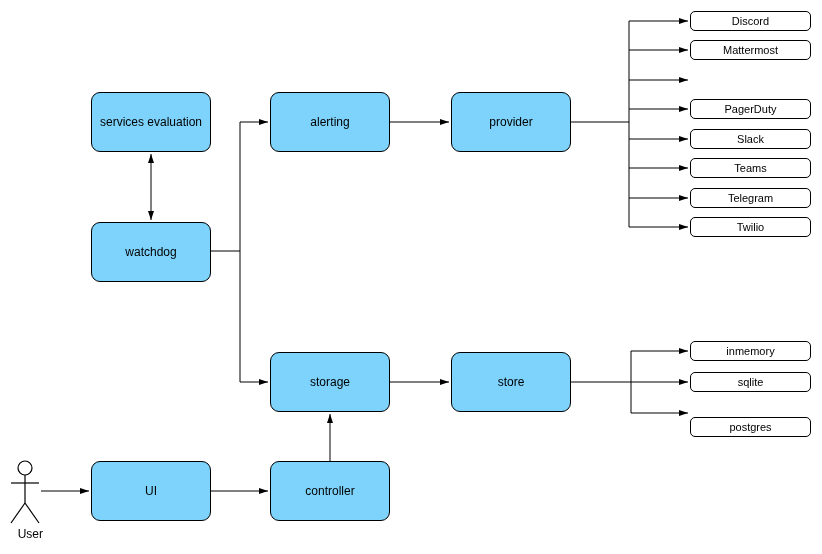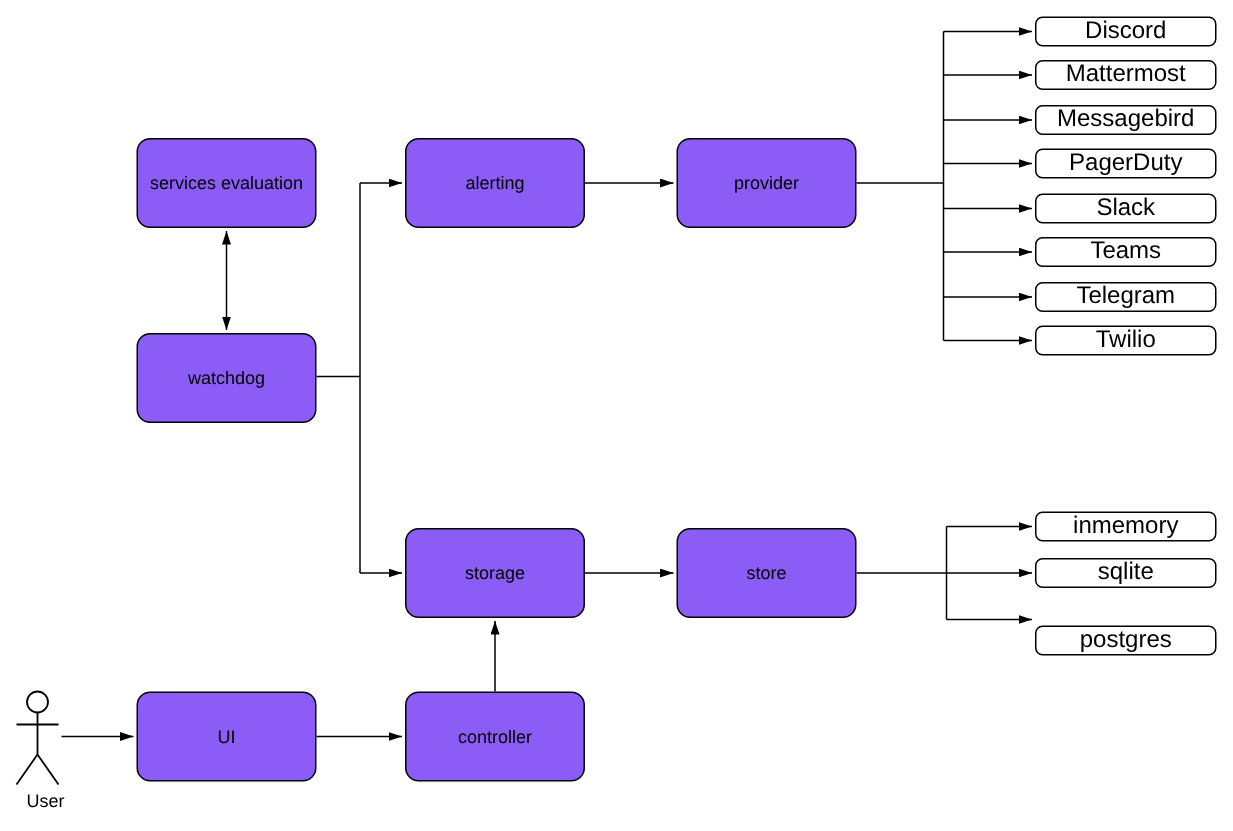--- a/index.html
+++ b/index.html
@@ -17,41 +17,41 @@
     left: 0; top: 0;
     width: 822px; height: 554px;
   }
   .node {
     position: absolute;
     width: 120px;
     height: 60px;
     box-sizing: border-box;
     border: 1px solid #000000;
     border-radius: 9px;
-    background: #8b5cf6;
+    background: #7dd3fc;
     display: flex;
     align-items: center;
     justify-content: center;
     font-size: 12px;
     text-align: center;
     line-height: 1.2;
     padding: 0 6px;
   }
   .item {
     position: absolute;
     width: 121px;
     height: 20px;
     box-sizing: border-box;
     border: 1px solid #000000;
     border-radius: 5px;
     background: #ffffff;
     display: flex;
     align-items: center;
     justify-content: center;
-    font-size: 16px;
+    font-size: 11px;
   }
   .actor-label {
     position: absolute;
     left: 9px;
     top: 527px;
     width: 34px;
     text-align: right;
     font-size: 12px;
   }
 </style>
@@ -127,21 +127,20 @@
   <div class="node" style="left:270px; top:352px;">storage</div>
 
   <div class="node" style="left:451px; top:352px;">store</div>
 
   <div class="node" style="left:270px; top:461px;">controller</div>
 
   <div class="node" style="left:91px; top:461px;">UI</div>
 
   <div class="item" style="left:690px; top:11px;">Discord</div>
   <div class="item" style="left:690px; top:40px;">Mattermost</div>
-  <div class="item" style="left:690px; top:70px;">Messagebird</div>
   <div class="item" style="left:690px; top:99px;">PagerDuty</div>
   <div class="item" style="left:690px; top:129px;">Slack</div>
   <div class="item" style="left:690px; top:158px;">Teams</div>
   <div class="item" style="left:690px; top:188px;text-align:center;">Telegram</div>
   <div class="item" style="left:690px; top:217px;">Twilio</div>
 
   <div class="item" style="left:690px; top:372px;">sqlite</div>
   <div class="item" style="left:690px; top:341px;">inmemory</div>
   <div class="item" style="left:690px; top:417px;">postgres</div>
 

